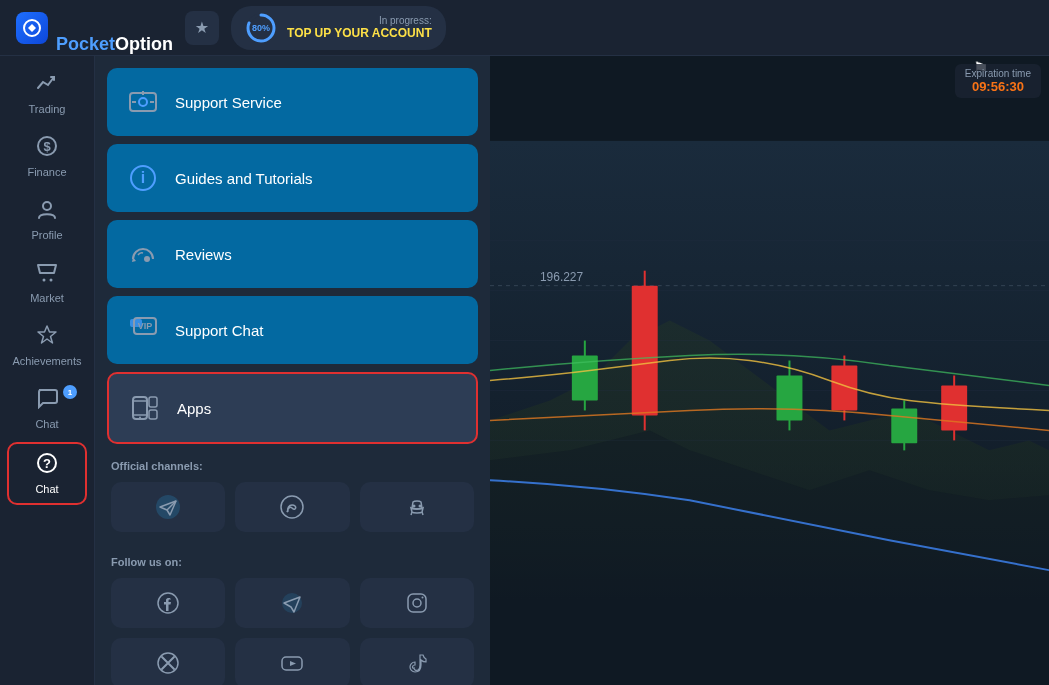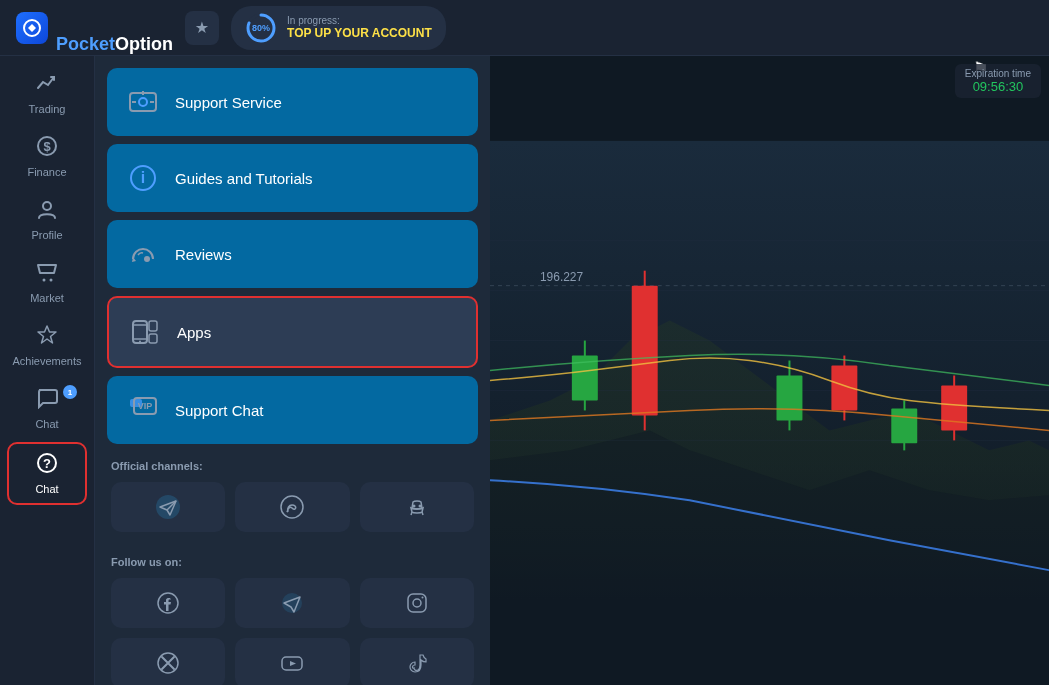--- a/index.html
+++ b/index.html
@@ -84,21 +84,21 @@
     }
     .progress-circle .pct {
       position: absolute;
       top: 50%;
       left: 50%;
       transform: translate(-50%, -50%);
       font-size: 9px;
       font-weight: bold;
       color: #4e9eff;
     }
-    .progress-text { text-align: left; }
+    .progress-text { text-align: right; }
     .progress-text .label { font-size: 10px; color: #8a9bb0; }
     .progress-text .value { font-size: 12px; font-weight: 700; color: #fde047; }
 
     
     .main {
       display: flex;
       flex: 1;
       overflow: hidden;
     }
 
@@ -252,21 +252,21 @@
       position: absolute;
       top: 8px;
       right: 8px;
       background: #1a2332cc;
       border-radius: 6px;
       padding: 4px 10px;
       text-align: center;
       z-index: 5;
     }
     .expiration-label { font-size: 10px; color: #8a9bb0; text-align: right; }
-    .expiration-time { font-size: 13px; font-weight: 400; color: #22c55e; }
+    .expiration-time { font-size: 13px; font-weight: 700; color: #f97316; }
 
     .flag-icon {
       position: absolute;
       top: 2px;
       right: 60px;
       font-size: 18px;
       z-index: 5;
     }
 
     
@@ -414,45 +414,45 @@
     <div class="panel-item">
       <div class="item-icon">
         <svg width="30" height="30" viewBox="0 0 30 30" fill="none">
           <path d="M5 20 C5 14 10 10 15 10 C20 10 25 14 25 20" stroke="#8a9bb0" stroke-width="2" fill="none"></path>
           <path d="M8 22 L5 18 L4 23 Z" fill="#8a9bb0"></path>
           <circle cx="19" cy="20" r="3" fill="#8a9bb0"></circle>
           <path d="M10 16 Q12 13 15 14" stroke="#8a9bb0" stroke-width="1.5" fill="none"></path>
         </svg>
       </div>
       <span>Reviews</span>
+    </div>
+
+    <div class="panel-item">
+      <div class="item-icon">
+        <svg width="30" height="30" viewBox="0 0 30 30" fill="none">
+          <rect x="2" y="4" width="12" height="8" rx="2" fill="#4e9eff" opacity="0.7"></rect>
+          <rect x="6" y="3" width="22" height="16" rx="3" stroke="#8a9bb0" stroke-width="2" fill="none"></rect>
+          <text x="17" y="14" text-anchor="middle" font-size="9" fill="#8a9bb0" font-weight="bold">VIP</text>
+        </svg>
+      </div>
+      <span>Support Chat</span>
     </div>
 
     <div class="panel-item selected">
       <div class="item-icon">
         <svg width="30" height="30" viewBox="0 0 30 30" fill="none">
           <rect x="3" y="4" width="14" height="22" rx="3" stroke="#8a9bb0" stroke-width="2"></rect>
           <line x1="3" y1="8" x2="17" y2="8" stroke="#8a9bb0" stroke-width="1.5"></line>
           <line x1="3" y1="22" x2="17" y2="22" stroke="#8a9bb0" stroke-width="1.5"></line>
           <circle cx="10" cy="24.5" r="1" fill="#8a9bb0"></circle>
           <rect x="19" y="4" width="8" height="10" rx="2" stroke="#8a9bb0" stroke-width="1.5" fill="none"></rect>
           <rect x="19" y="17" width="8" height="9" rx="2" stroke="#8a9bb0" stroke-width="1.5" fill="none"></rect>
         </svg>
       </div>
       <span>Apps</span>
-    </div>
-
-    <div class="panel-item">
-      <div class="item-icon">
-        <svg width="30" height="30" viewBox="0 0 30 30" fill="none">
-          <rect x="2" y="4" width="12" height="8" rx="2" fill="#4e9eff" opacity="0.7"></rect>
-          <rect x="6" y="3" width="22" height="16" rx="3" stroke="#8a9bb0" stroke-width="2" fill="none"></rect>
-          <text x="17" y="14" text-anchor="middle" font-size="9" fill="#8a9bb0" font-weight="bold">VIP</text>
-        </svg>
-      </div>
-      <span>Support Chat</span>
     </div>
 
     <div class="official-channels">
       <div class="section-title">Official channels:</div>
       <div class="channels-grid">
         <div class="channel-btn">
           <svg width="26" height="26" viewBox="0 0 26 26" fill="none">
             <circle cx="13" cy="13" r="12" fill="#2aabee" opacity="0.2"></circle>
             <path d="M5 13 L21 7 L15 21 L12 16 Z" stroke="#8a9bb0" stroke-width="1.5" fill="none" stroke-linejoin="round"></path>
             <line x1="12" y1="16" x2="21" y2="7" stroke="#8a9bb0" stroke-width="1.5"></line>

